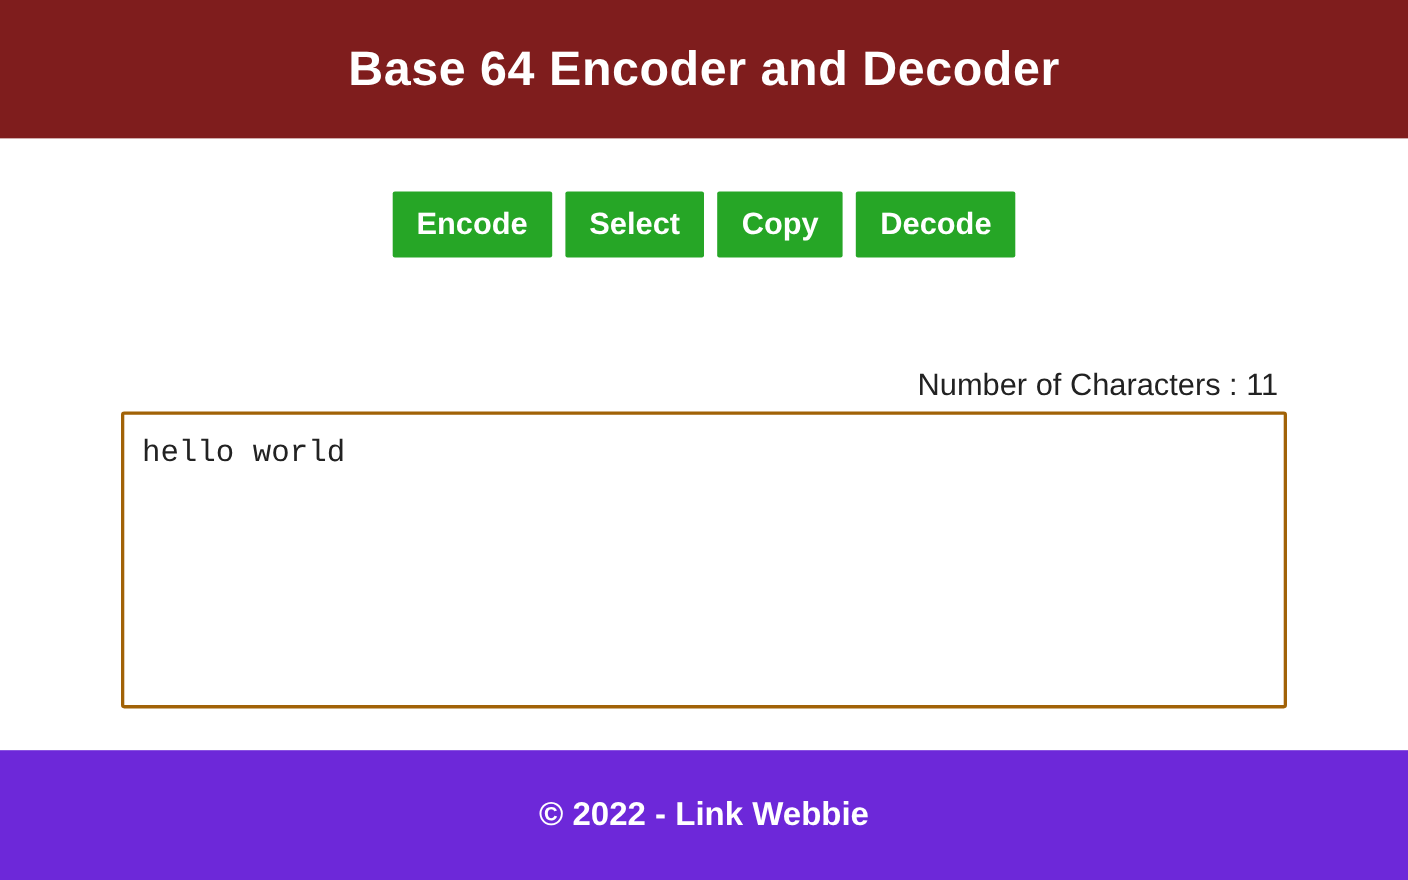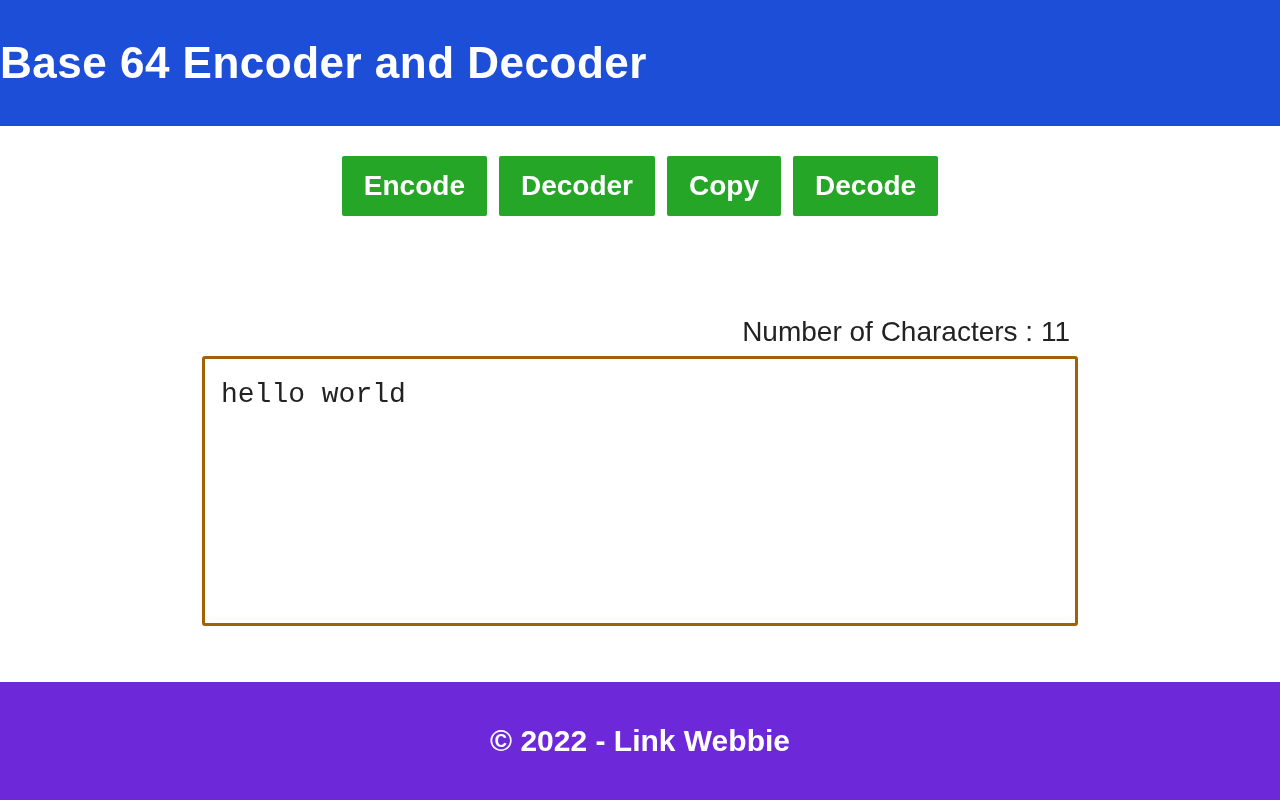--- a/index.html
+++ b/index.html
@@ -9,55 +9,56 @@
     }
     body {
       font-family: "Trebuchet MS", "Lucida Sans Unicode", "Lucida Grande", sans-serif;
       background: #fff;
       width: 1280px;
       height: 800px;
       display: flex;
       flex-direction: column;
     }
     .header {
-      background: #1d4ed8;
+      background: #7f1d1d;
       padding: 38px 0;
+      text-align: center;
     }
     .header h1 {
       color: #fff;
       font-size: 44px;
       font-weight: bold;
       letter-spacing: 0.5px;
     }
     .main {
       flex: 1;
       background: #fff;
       display: flex;
       flex-direction: column;
       align-items: center;
     }
     .toolbar {
-      margin-top: 30px;
+      margin-top: 48px;
       display: flex;
       gap: 12px;
       justify-content: center;
     }
     .btn {
       background: #26a626;
       color: #fff;
       border: none;
       padding: 14px 22px;
       font-size: 28px;
       font-weight: bold;
       font-family: inherit;
       cursor: pointer;
       border-radius: 2px;
     }
     .content-area {
-      width: 876px;
+      width: 1060px;
       margin-top: 100px;
     }
     .char-count-row {
       text-align: right;
       font-size: 28px;
       font-family: Verdana, Geneva, sans-serif;
       color: #222;
       margin-bottom: 8px;
       padding-right: 8px;
     }
@@ -91,21 +92,21 @@
 </head>
 <body>
 
 <header class="header">
   <h1>Base 64 Encoder and Decoder</h1>
 </header>
 
 <main class="main">
   <div class="toolbar">
     <button class="btn">Encode</button>
-    <button class="btn">Decoder</button>
+    <button class="btn">Select</button>
     <button class="btn">Copy</button>
     <button class="btn">Decode</button>
   </div>
 
   <div class="content-area">
     <div class="char-count-row">
       <span>Number of Characters : </span><span>11</span>
     </div>
     <div class="textarea-wrapper">
       <textarea style="">hello world</textarea>

